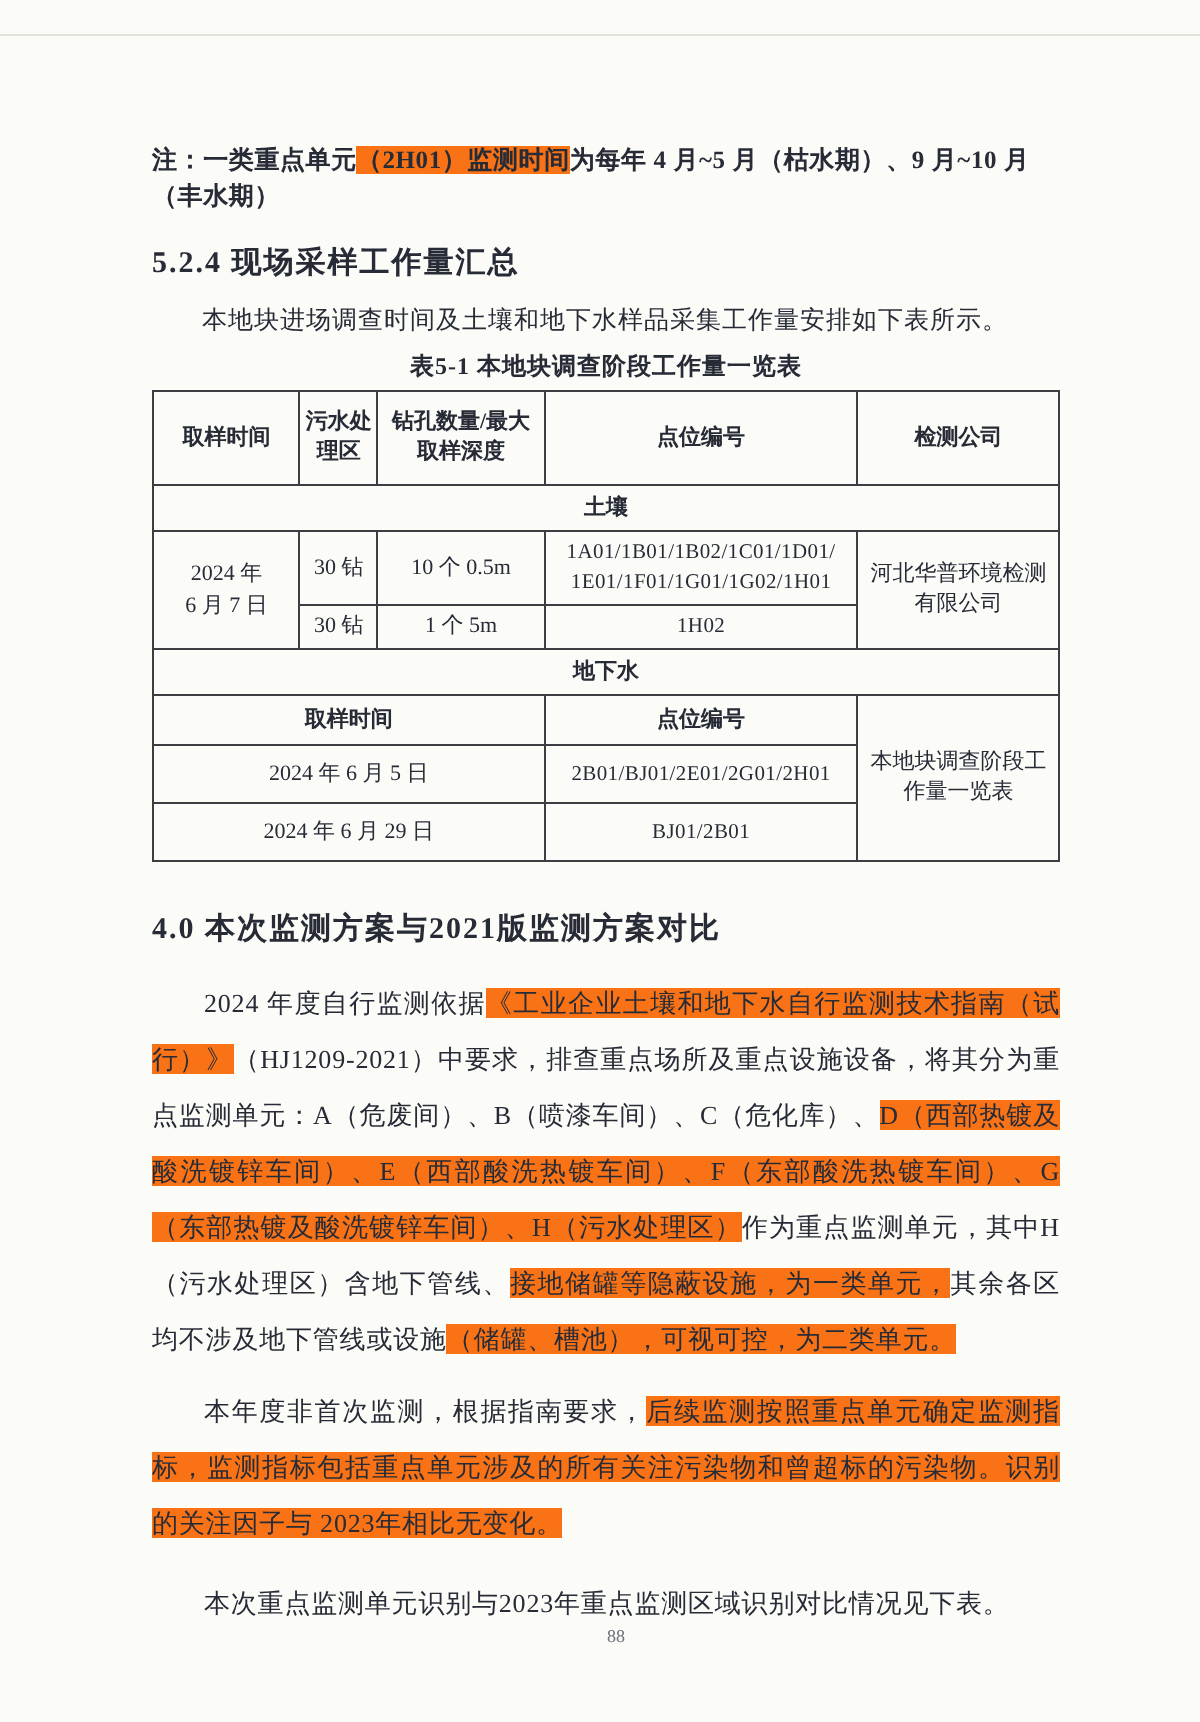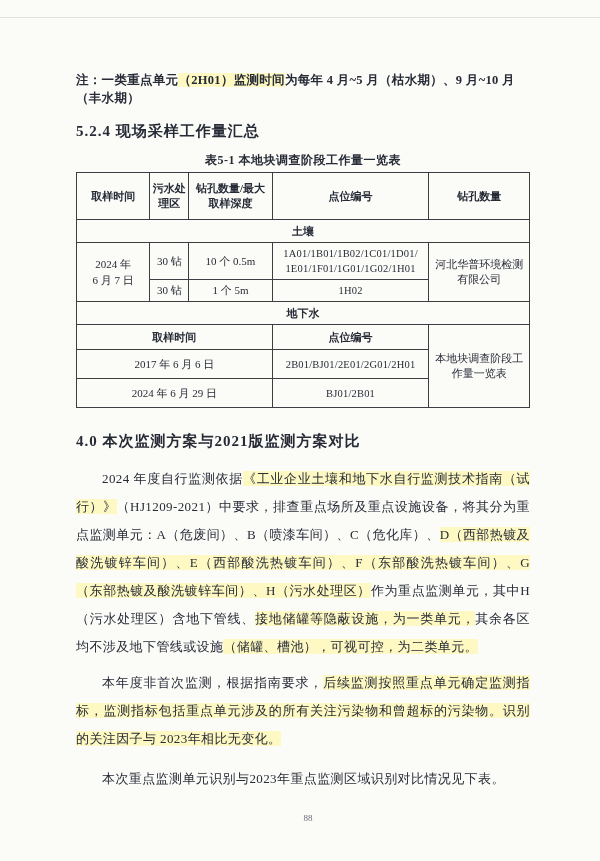--- a/index.html
+++ b/index.html
@@ -30,54 +30,55 @@
   }
   table.work th{font-weight:700;height:40px;}
   table.work td.sec-row{font-weight:700;height:16px;}
   table.work td.pts{font-size:10.5px;letter-spacing:0.2px;}
   table.work td.date-cell{line-height:16px;}
   table.work td.gw-h{font-weight:700;height:18px;}
   table.work td.gw-d{height:22px;}
   .h-53{font-size:15px;font-weight:700;margin:24px 0 14px;letter-spacing:1px;}
   .para{font-size:13px;line-height:28px;text-align:justify;text-indent:2em;margin:0 0 8px;letter-spacing:0.4px;}
   .para-last{margin-top:12px;}
-  .hl{background:#fef9c3;}
+  .hl{background:#f97316;}
   .page-num{position:absolute;bottom:38px;left:16px;right:0;text-align:center;font-size:9px;color:#6a6d78;}
 </style>
 </head>
 <body>
 
 <div class="page">
   <div class="scan-top-line"></div>
 
   <div class="content">
 
 
     <div class="note-line"><span>注：一类重点单元</span><span class="hl">（2H01）监测时间</span><span>为每年 4 月~5 月（枯水期）、9 月~10 月（丰水期）</span></div>
 
     <div class="h-524">5.2.4  现场采样工作量汇总</div>
 
+    <p class="intro">本地块进场调查时间及土壤和地下水样品采集工作量安排如下表所示。</p>
 
     <div class="tbl-caption">表5-1  本地块调查阶段工作量一览表</div>
 
     <table class="work">
       <colgroup>
         <col style="width:16.2%">
           <col style="width:8.6%">
           <col style="width:18.4%">
           <col style="width:34.6%">
           <col style="width:22.2%">
       </colgroup>
       <tbody>
         <tr>
           <th>取样时间</th>
           <th>污水处理区</th>
           <th>钻孔数量/最大取样深度</th>
           <th>点位编号</th>
-          <th>钻孔数量</th>
+          <th>检测公司</th>
         </tr>
         <tr>
           <td class="sec-row" colspan="5">土壤</td>
         </tr>
         <tr>
           <td class="date-cell" rowspan="2">
             <span style="display:block">2024 年</span>
             <span style="display:block">6 月 7 日</span>
           </td>
           <td>30 钻</td>
@@ -95,21 +96,21 @@
         </tr>
         <tr>
           <td class="sec-row" colspan="5">地下水</td>
         </tr>
         <tr>
           <td class="gw-h" colspan="3">取样时间</td>
           <td class="gw-h">点位编号</td>
           <td rowspan="3">本地块调查阶段工作量一览表</td>
         </tr>
         <tr>
-          <td class="gw-d" colspan="3">2017 年 6 月 6 日</td>
+          <td class="gw-d" colspan="3">2024 年 6 月 5 日</td>
           <td class="gw-d pts">2B01/BJ01/2E01/2G01/2H01</td>
         </tr>
         <tr>
           <td class="gw-d" colspan="3">2024 年 6 月 29 日</td>
           <td class="gw-d pts">BJ01/2B01</td>
         </tr>
       </tbody>
     </table>
 
     <div class="h-53">4.0  本次监测方案与2021版监测方案对比</div>

